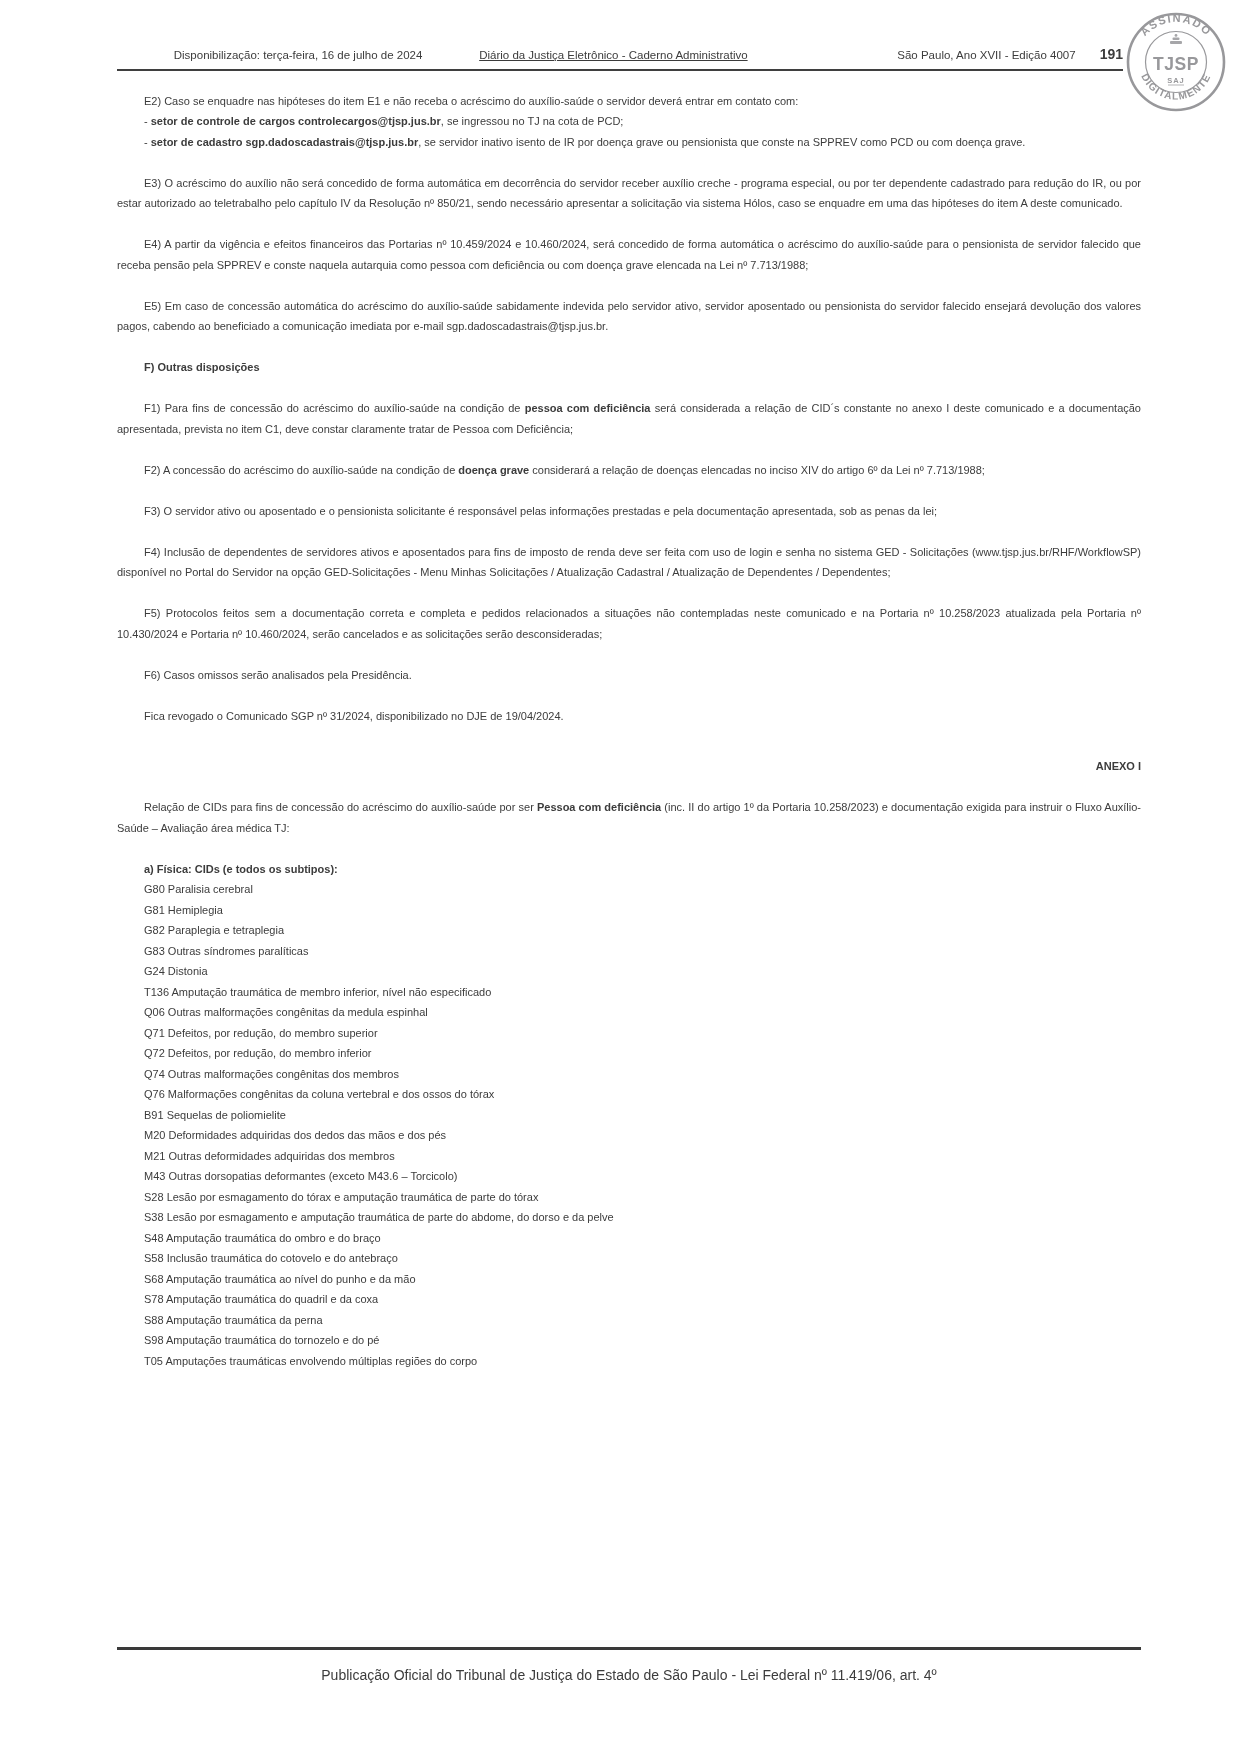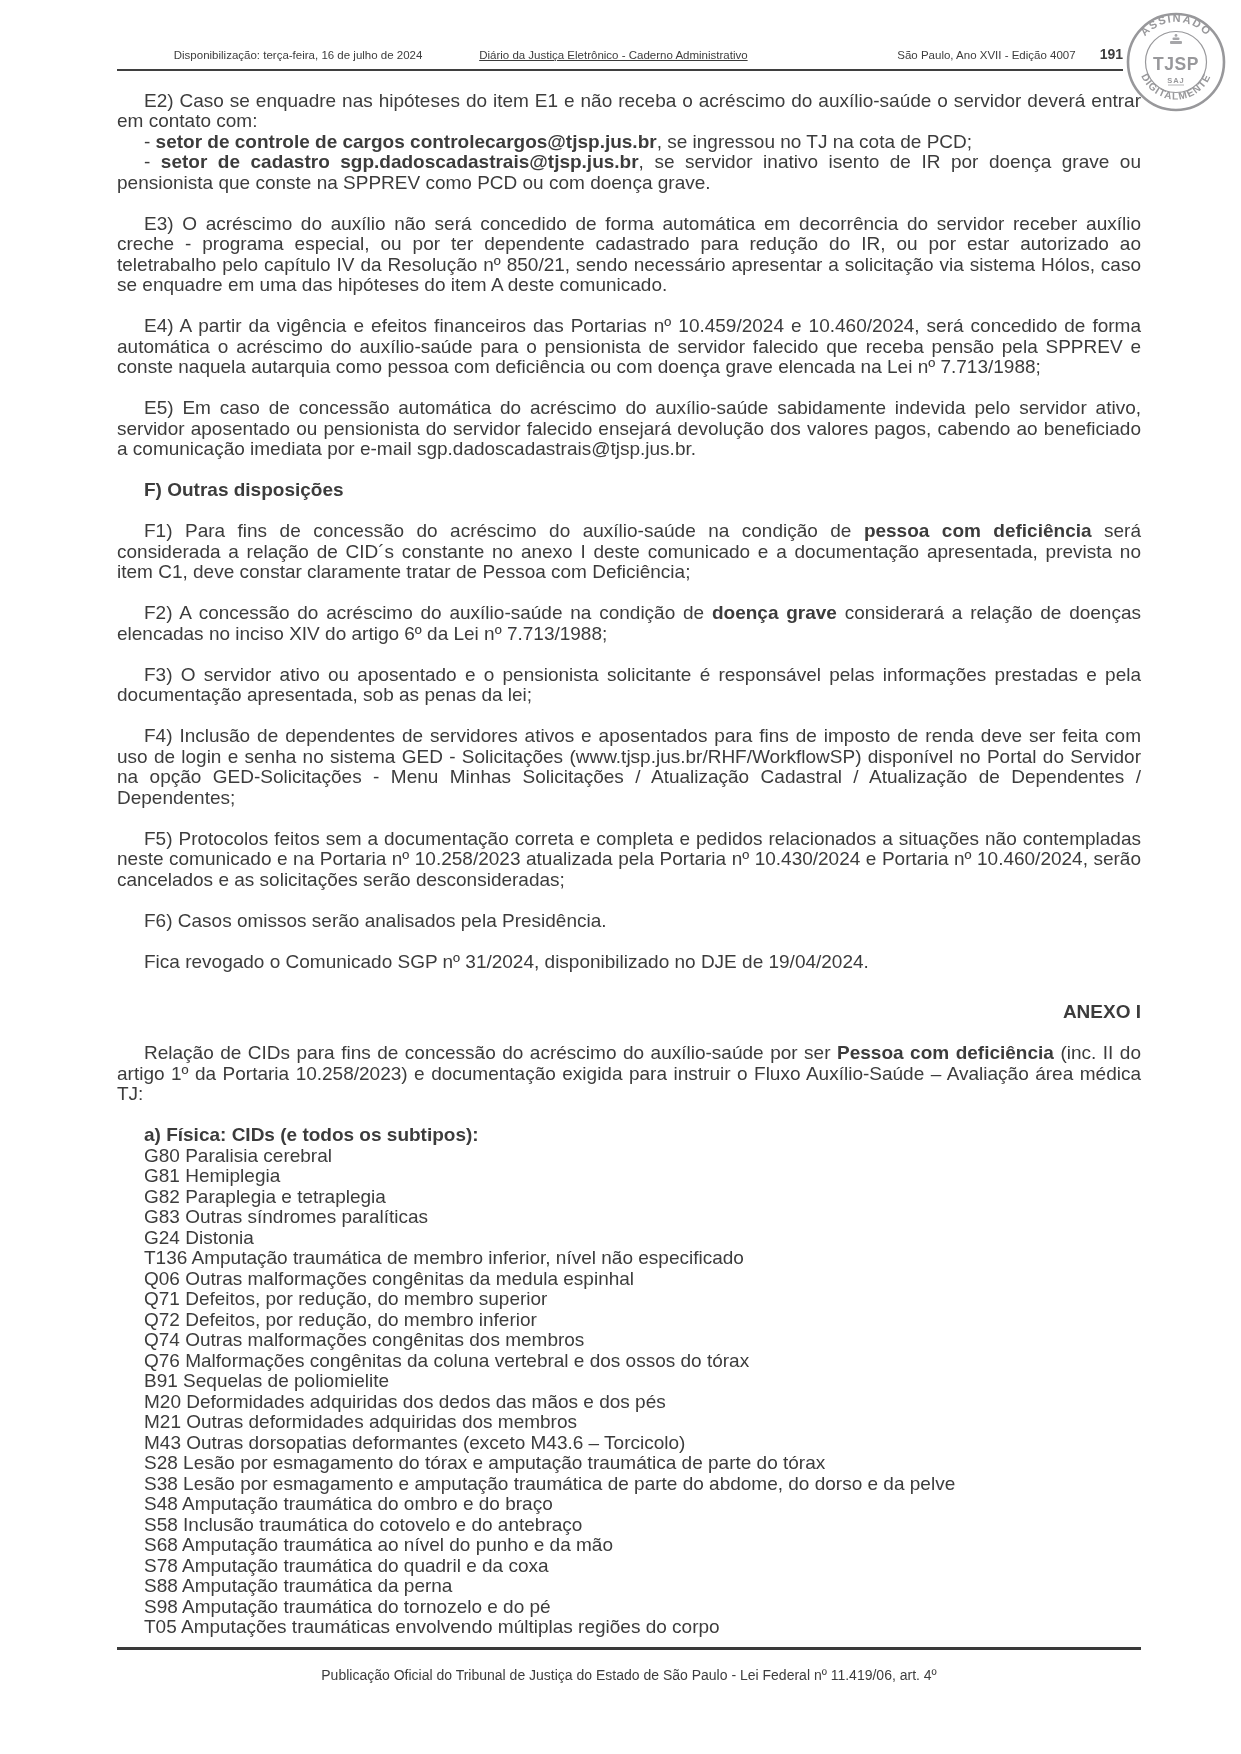--- a/index.html
+++ b/index.html
@@ -15,21 +15,21 @@
   .hdr-left{width:36%;text-align:center;}
   .hdr-center{width:36%;text-align:left;text-decoration:underline;}
   .hdr-right{flex:1;text-align:right;}
   .hdr-pagenum{font-weight:700;font-size:14px;margin-left:24px;white-space:nowrap;}
   .hdr-rule{position:absolute;top:69px;left:117px;width:1006px;border-top:2px solid #3f3f3f;}
   
   .seal{position:absolute;top:10px;left:1124px;width:104px;height:104px;}
   
   .content{
     position:absolute;top:70px;left:117px;width:1024px;
-    font-size:19px;line-height:20.5px;
+    font-size:11px;line-height:20.5px;
   }
   .blk{margin:20.5px 0 0 0;}
   .blk.line,.blk.item{margin:0;}
   .blk.para,.blk.line{text-align:justify;}
   .blk.para,.blk.line,.blk.item,.blk.heading{text-indent:27px;}
   .blk.heading{font-weight:700;}
   .blk.heading-center{font-weight:700;text-align:right;margin-top:30px;}
   .bold{font-weight:700;}
   
   .ftr-rule{position:absolute;top:1647px;left:117px;width:1024px;border-top:3px solid #3a3a3a;}

